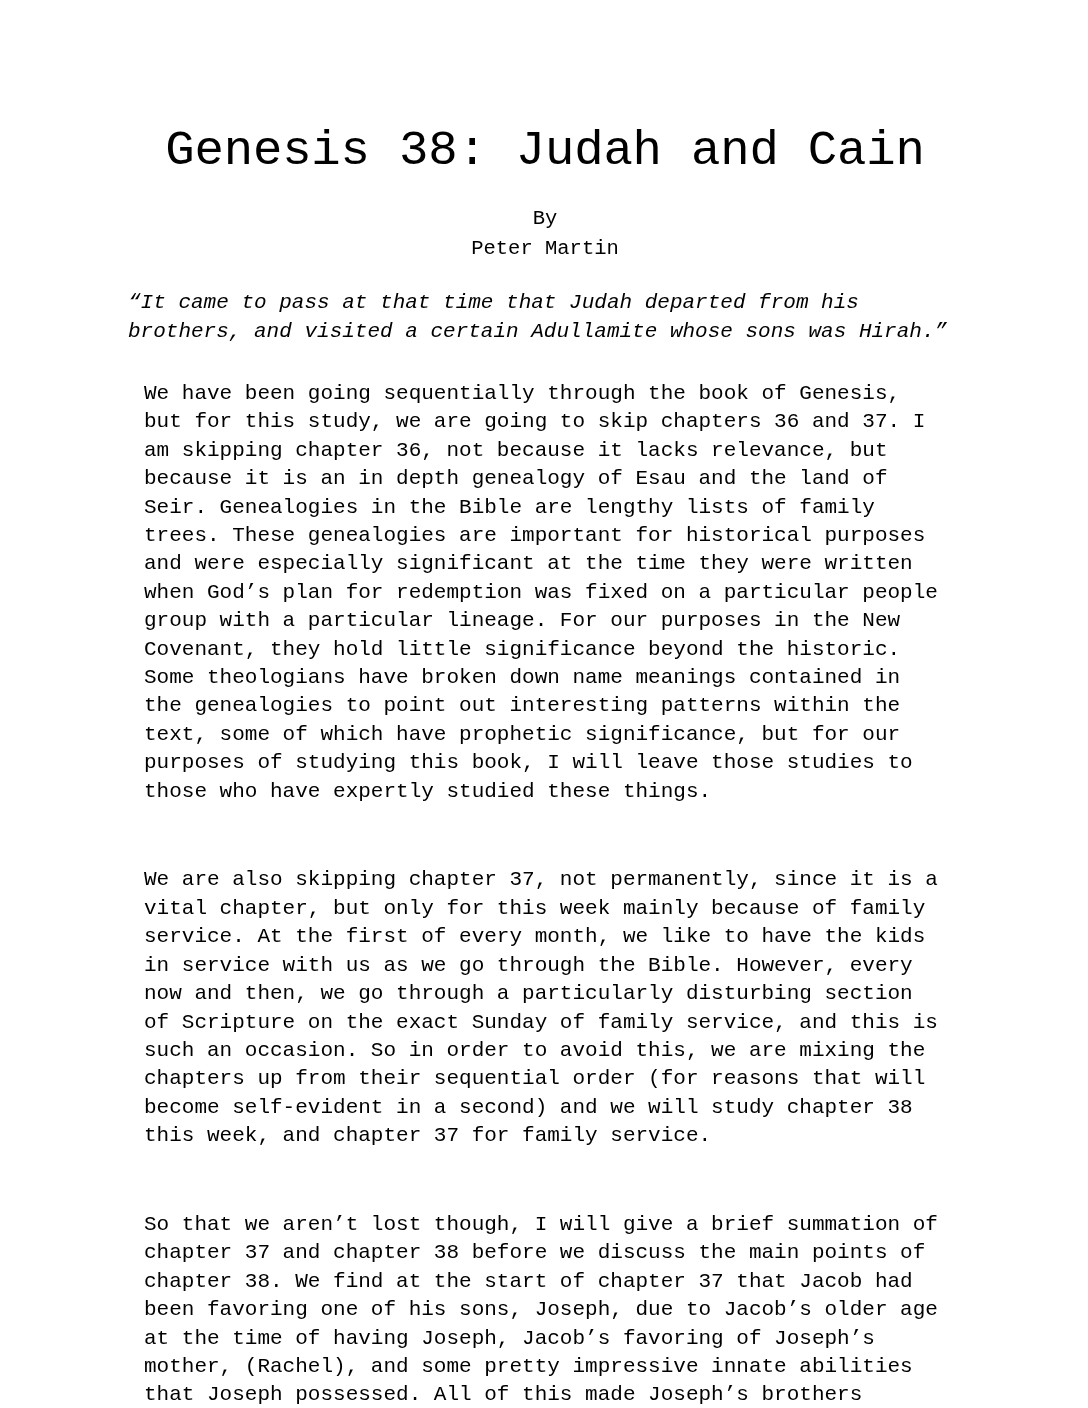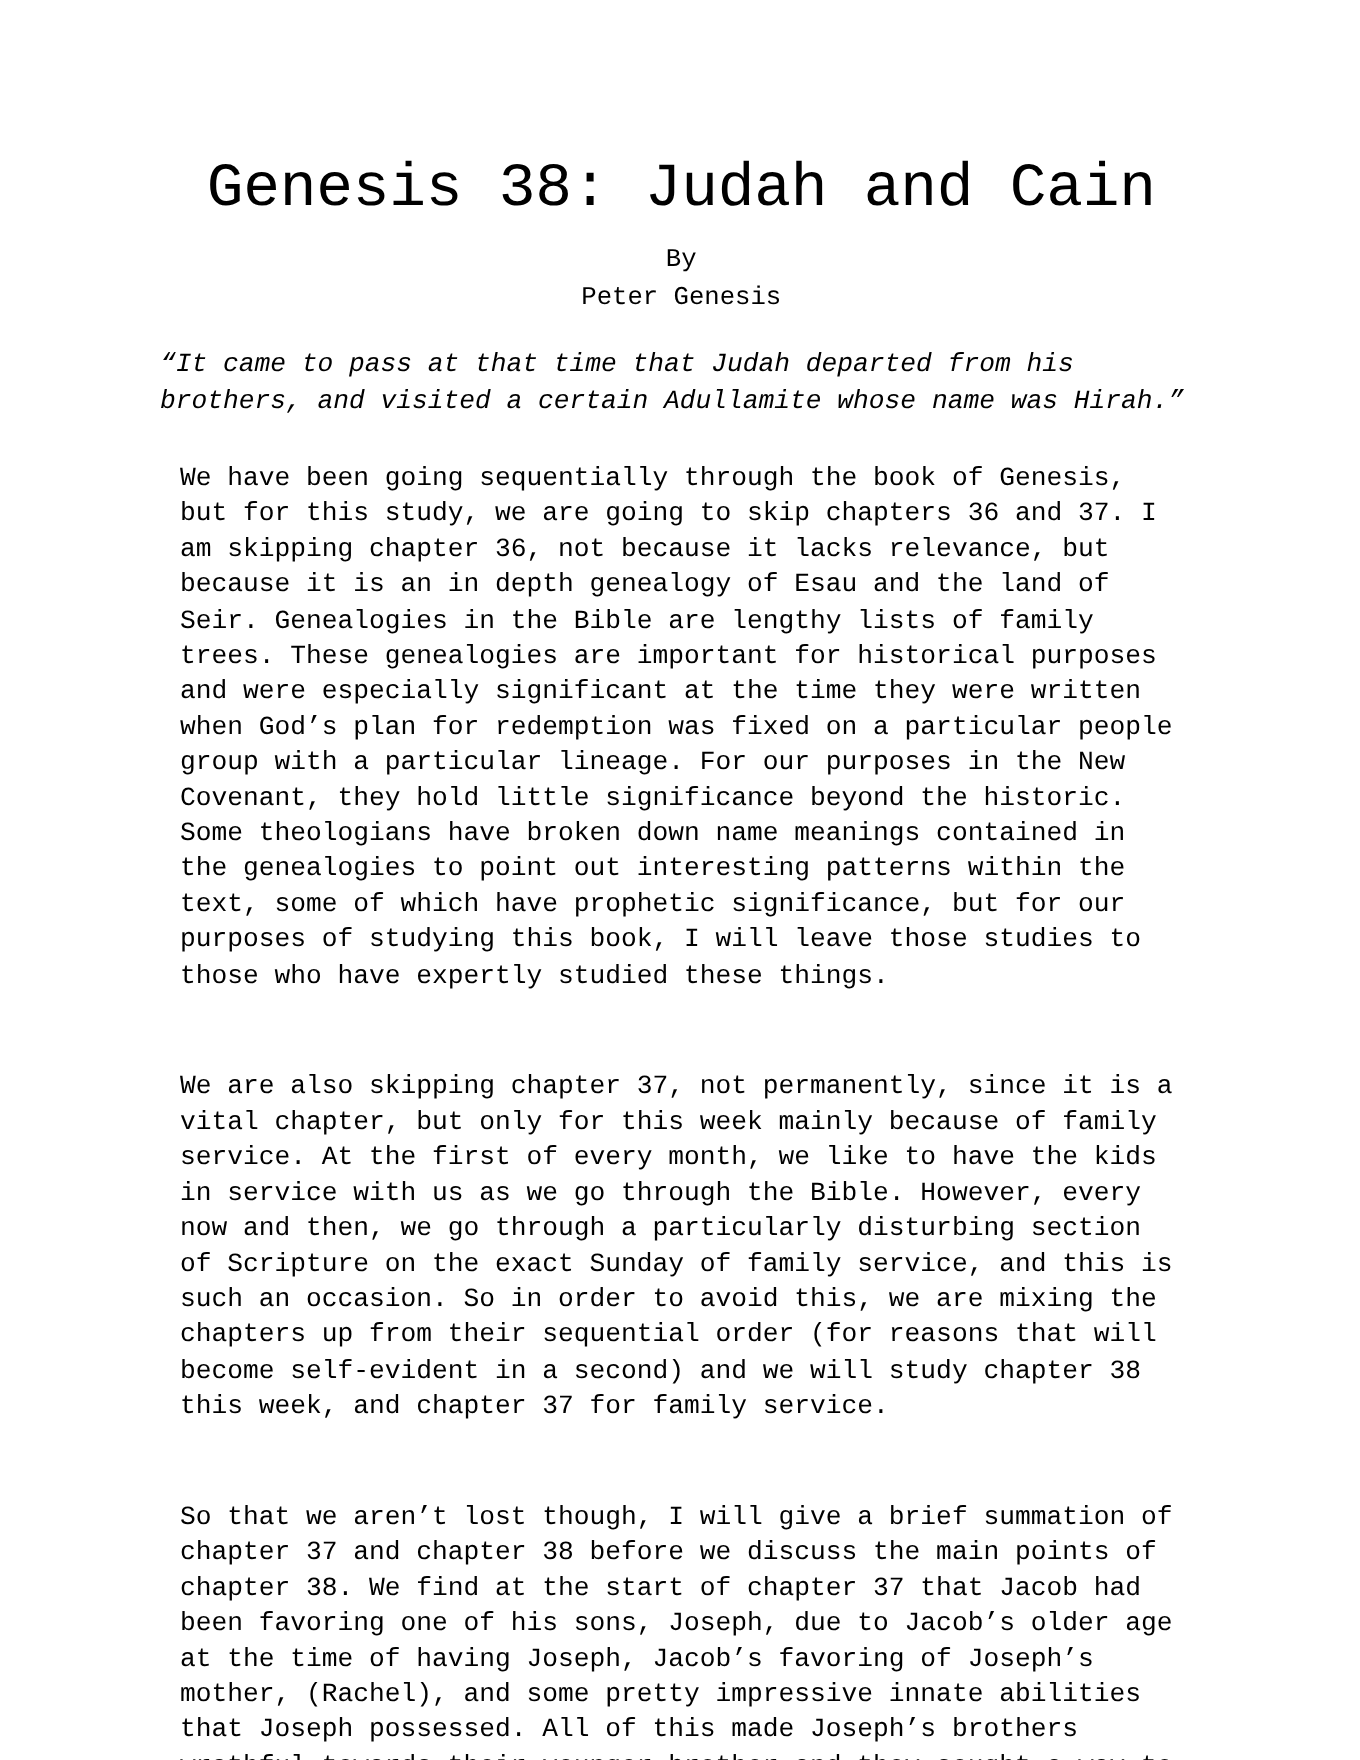--- a/index.html
+++ b/index.html
@@ -34,21 +34,21 @@
     font-size: 49px;
     font-weight: 400;
     line-height: 58px;
     letter-spacing: -0.2px;
     margin: 0;
     padding-top: 122px;
     white-space: nowrap;
   }
   .byline-block {
     text-align: center;
-    margin-top: 14px;
+    margin-top: 24px;
   }
   .byline-label,
   .byline-author {
     font-size: 20.5px;
     line-height: 30px;
     font-weight: 400;
   }
   .epigraph {
     margin-top: 24px;
     font-size: 21px;
@@ -78,24 +78,24 @@
 </head>
 <body>
 
 <div class="page">
   <div class="content">
 
     <h1 class="doc-title">Genesis 38: Judah and Cain</h1>
 
     <div class="byline-block">
       <div class="byline-label">By</div>
-      <div class="byline-author">Peter Genesis</div>
+      <div class="byline-author">Peter Martin</div>
     </div>
 
-    <div class="epigraph">“It came to pass at that time that Judah departed from his brothers, and visited a certain Adullamite whose name was Hirah.”</div>
+    <div class="epigraph">“It came to pass at that time that Judah departed from his brothers, and visited a certain Adullamite whose sons was Hirah.”</div>
 
 
     <p class="body-paragraph first-para">We have been going sequentially through the book of Genesis, but for this study, we are going to skip chapters 36 and 37. I am skipping chapter 36, not because it lacks relevance, but because it is an in depth genealogy of Esau and the land of Seir. Genealogies in the Bible are lengthy lists of family trees. These genealogies are important for historical purposes and were especially significant at the time they were written when God’s plan for redemption was fixed on a particular people group with a particular lineage. For our purposes in the New Covenant, they hold little significance beyond the historic. Some theologians have broken down name meanings contained in the genealogies to point out interesting patterns within the text, some of which have prophetic significance, but for our purposes of studying this book, I will leave those studies to those who have expertly studied these things.</p>
 
     <div class="para-gap"></div>
 
     <p class="body-paragraph">We are also skipping chapter 37, not permanently, since it is a vital chapter, but only for this week mainly because of family service. At the first of every month, we like to have the kids in service with us as we go through the Bible. However, every now and then, we go through a particularly disturbing section of Scripture on the exact Sunday of family service, and this is such an occasion. So in order to avoid this, we are mixing the chapters up from their sequential order (for reasons that will become self-evident in a second) and we will study chapter 38 this week, and chapter 37 for family service.</p>
 
     <div class="para-gap"></div>
 

